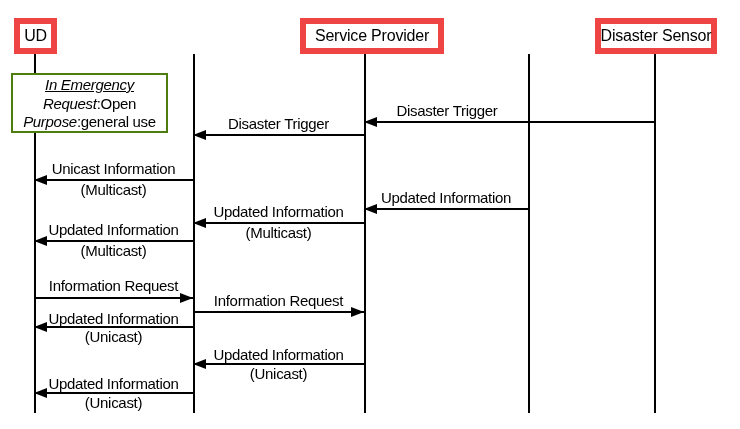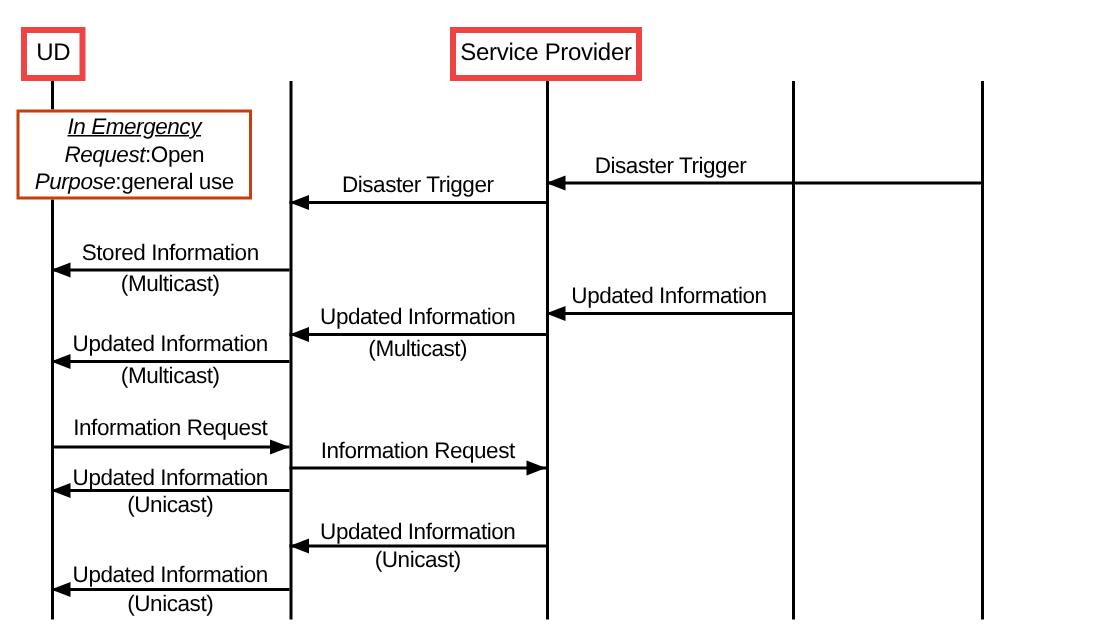--- a/index.html
+++ b/index.html
@@ -3,26 +3,26 @@
 <meta charset="utf-8">
 <style>
   html,body{margin:0;padding:0;background:#fff;}
   .canvas{
     position:relative;width:740px;height:429px;background:#fff;
     font-family:"Liberation Sans", sans-serif;color:#000;overflow:hidden;
   }
   .lifeline{position:absolute;width:0;border-left:2px solid #000;top:54px;height:359px;}
   .abox{
     position:absolute;top:18px;height:36px;box-sizing:border-box;
-    border:4px solid #ef4444;background:#fff;display:flex;align-items:center;justify-content:center;
+    border:6px solid #ef4444;background:#fff;display:flex;align-items:center;justify-content:center;
     font-size:16px;letter-spacing:-0.2px;white-space:nowrap;z-index:3;
   }
   .notebox{
     position:absolute;left:11px;top:73px;width:157px;height:60px;box-sizing:border-box;
-    border:2px solid #c2410c;background:#fff;text-align:center;font-size:15px;line-height:18.5px;
+    border:2px solid #4d7c0f;background:#fff;text-align:center;font-size:15px;line-height:18.5px;
     padding-top:1px;z-index:3;letter-spacing:-0.3px;white-space:nowrap;
   }
   .evbox{
     position:absolute;left:583px;top:86px;width:142px;height:22px;box-sizing:border-box;
     border:2px solid #000;background:#fff;display:flex;align-items:center;justify-content:center;
     font-size:15px;letter-spacing:-0.3px;white-space:nowrap;z-index:3;
   }
   .it{font-style:italic;}
   .itu{font-style:italic;text-decoration:underline;}
   .grp{display:contents;}
@@ -56,21 +56,21 @@
 
   <div class="grp">
     <div class="mline" style="left:193px;top:134px;width:171px"></div>
     <div class="ah l" style="left:193px;top:130px"></div>
     <div class="mlabel" style="left:193px;top:116px;width:171px">Disaster Trigger</div>
   </div>
 
   <div class="grp">
     <div class="mline" style="left:34px;top:179px;width:159px"></div>
     <div class="ah l" style="left:34px;top:175px"></div>
-    <div class="mlabel" style="left:34px;top:161px;width:159px">Stored Information</div>
+    <div class="mlabel" style="left:34px;top:161px;width:159px">Unicast Information</div>
     <div class="mlabel" style="left:34px;top:182px;width:159px">(Multicast)</div>
   </div>
 
   <div class="grp">
     <div class="mline" style="left:364px;top:208px;width:164px"></div>
     <div class="ah l" style="left:364px;top:204px"></div>
     <div class="mlabel" style="left:364px;top:190px;width:164px">Updated Information</div>
   </div>
 
   <div class="grp">
@@ -117,22 +117,25 @@
     <div class="mline" style="left:34px;top:392px;width:159px"></div>
     <div class="ah l" style="left:34px;top:388px"></div>
     <div class="mlabel" style="left:34px;top:376px;width:159px">Updated Information</div>
     <div class="mlabel" style="left:34px;top:395px;width:159px">(Unicast)</div>
   </div>
 
   
   <div class="abox" style="left:14px;width:43px">
     <span>UD</span>
   </div>
-  <div class="abox" style="left:300px;width:128px">
+  <div class="abox" style="left:300px;width:144px">
     <span>Service Provider</span>
+  </div>
+  <div class="abox" style="left:595px;width:122px">
+    <span>Disaster Sensor</span>
   </div>
 
   
   <div class="notebox">
     <div><span class="itu">In Emergency</span></div>
     <div><span class="it">Request</span><span>:Open</span></div>
     <div><span class="it">Purpose</span><span>:general use</span></div>
   </div>
 
   

